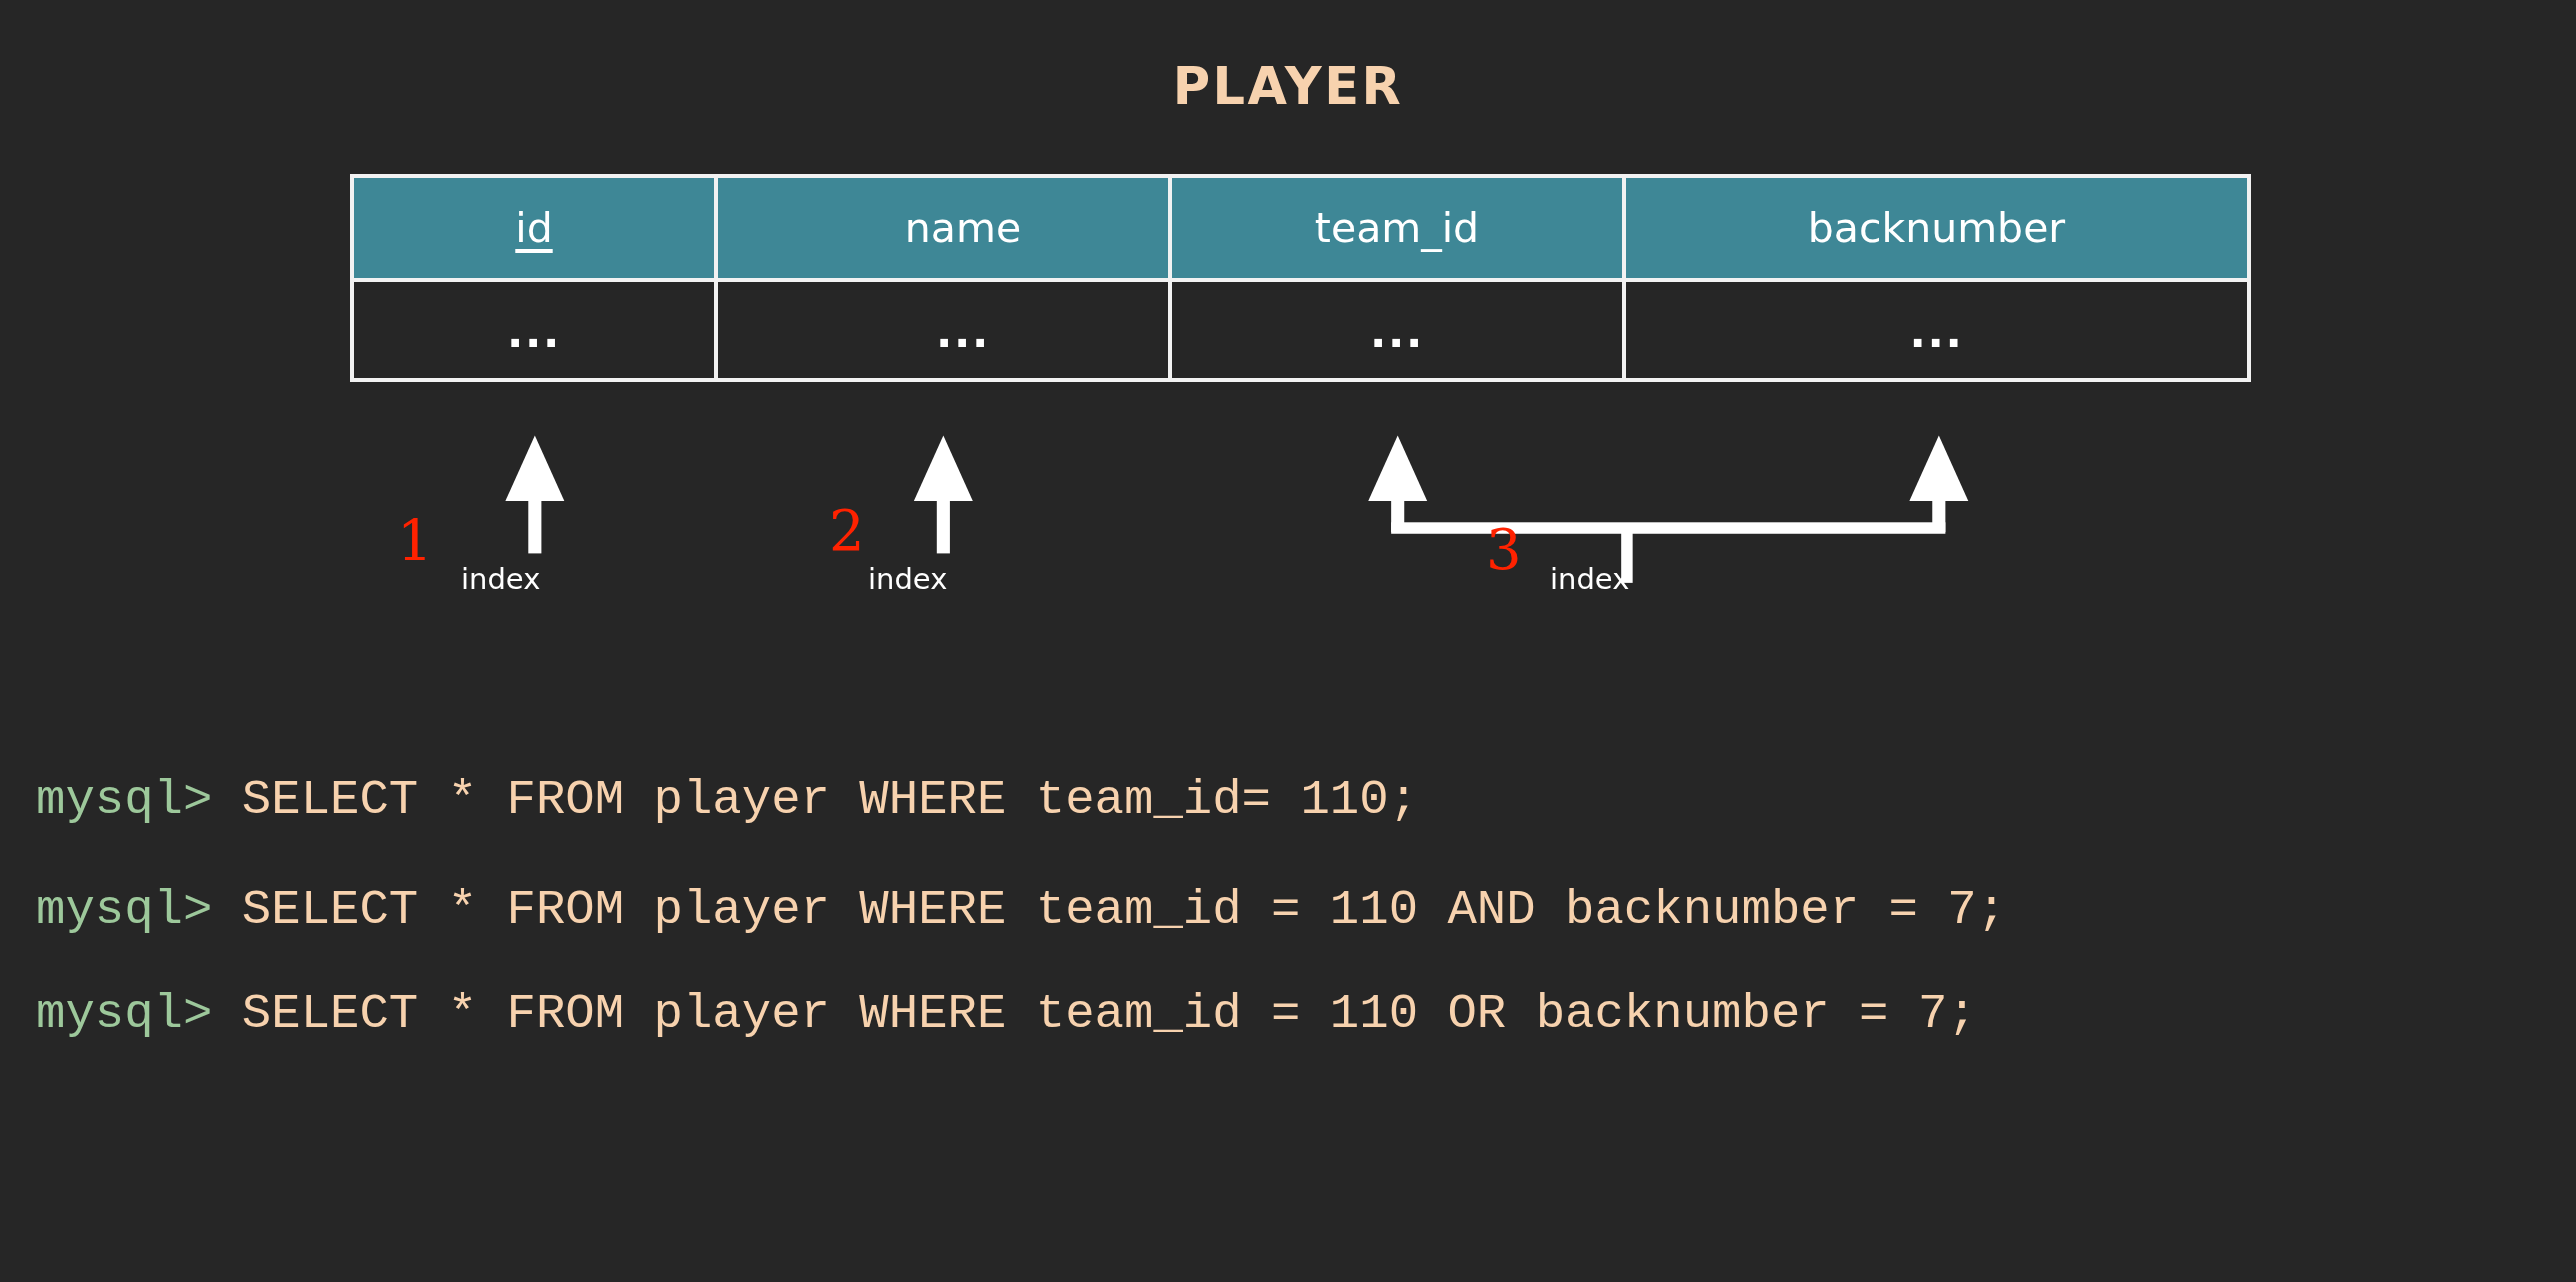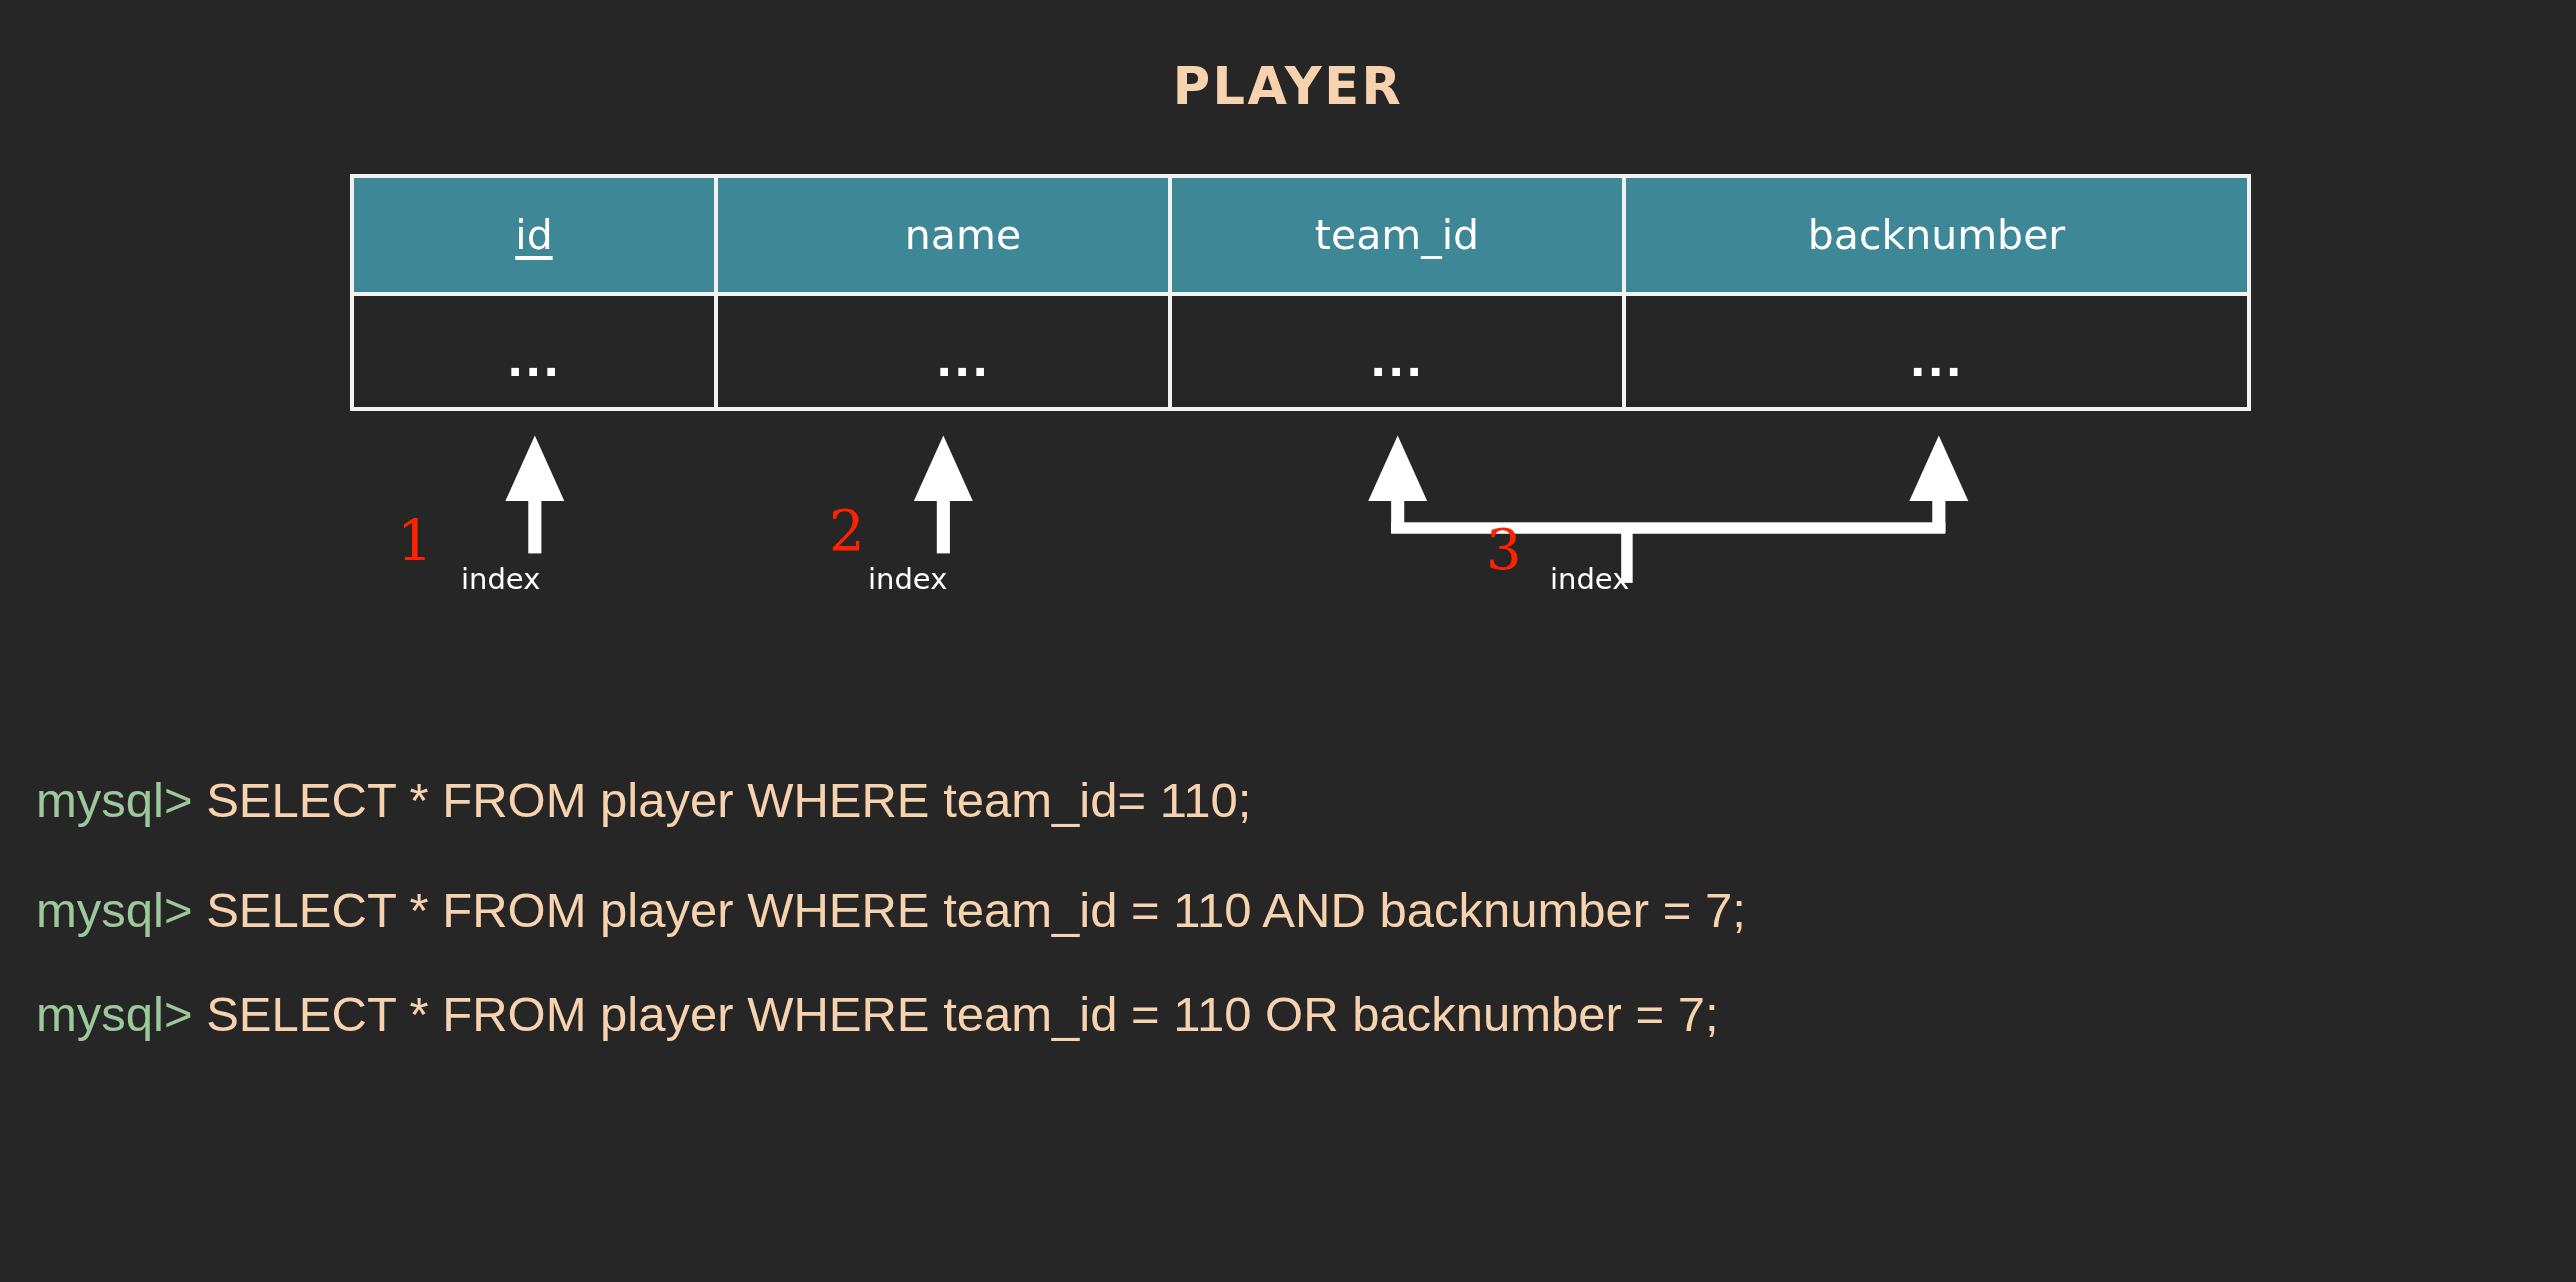--- a/index.html
+++ b/index.html
@@ -30,21 +30,21 @@
     color: #F7D2AE;
     line-height: 1;
   }
 
   
   #er-table {
     position: absolute;
     left: 350px;
     top: 174px;
     width: 1901px;
-    height: 237px;
+    height: 208px;
     box-sizing: border-box;
     border: 4.1px solid #F2F2F2;
     display: flex;
     flex-direction: column;
     background: #86efac;
   }
   .tbl-row {
     display: flex;
     width: 100%;
     box-sizing: border-box;
@@ -112,21 +112,21 @@
   }
 
   
   #sql-block {
     position: absolute;
     left: 36px;
     top: 776px;
     width: 2506px;
   }
   .sql-line {
-    font-family: Liberation Sans, sans-serif;
+    font-family: Liberation Mono, monospace;
     font-size: 49px;
     font-weight: 400;
     line-height: 1;
     white-space: nowrap;
     margin-bottom: 61px;
     letter-spacing: 0px;
   }
   .sql-line.spacer-after { margin-bottom: 55px; }
   .sql-prompt { color: #9DC89B; }
   .sql-text   { color: #F7D2AE; }

